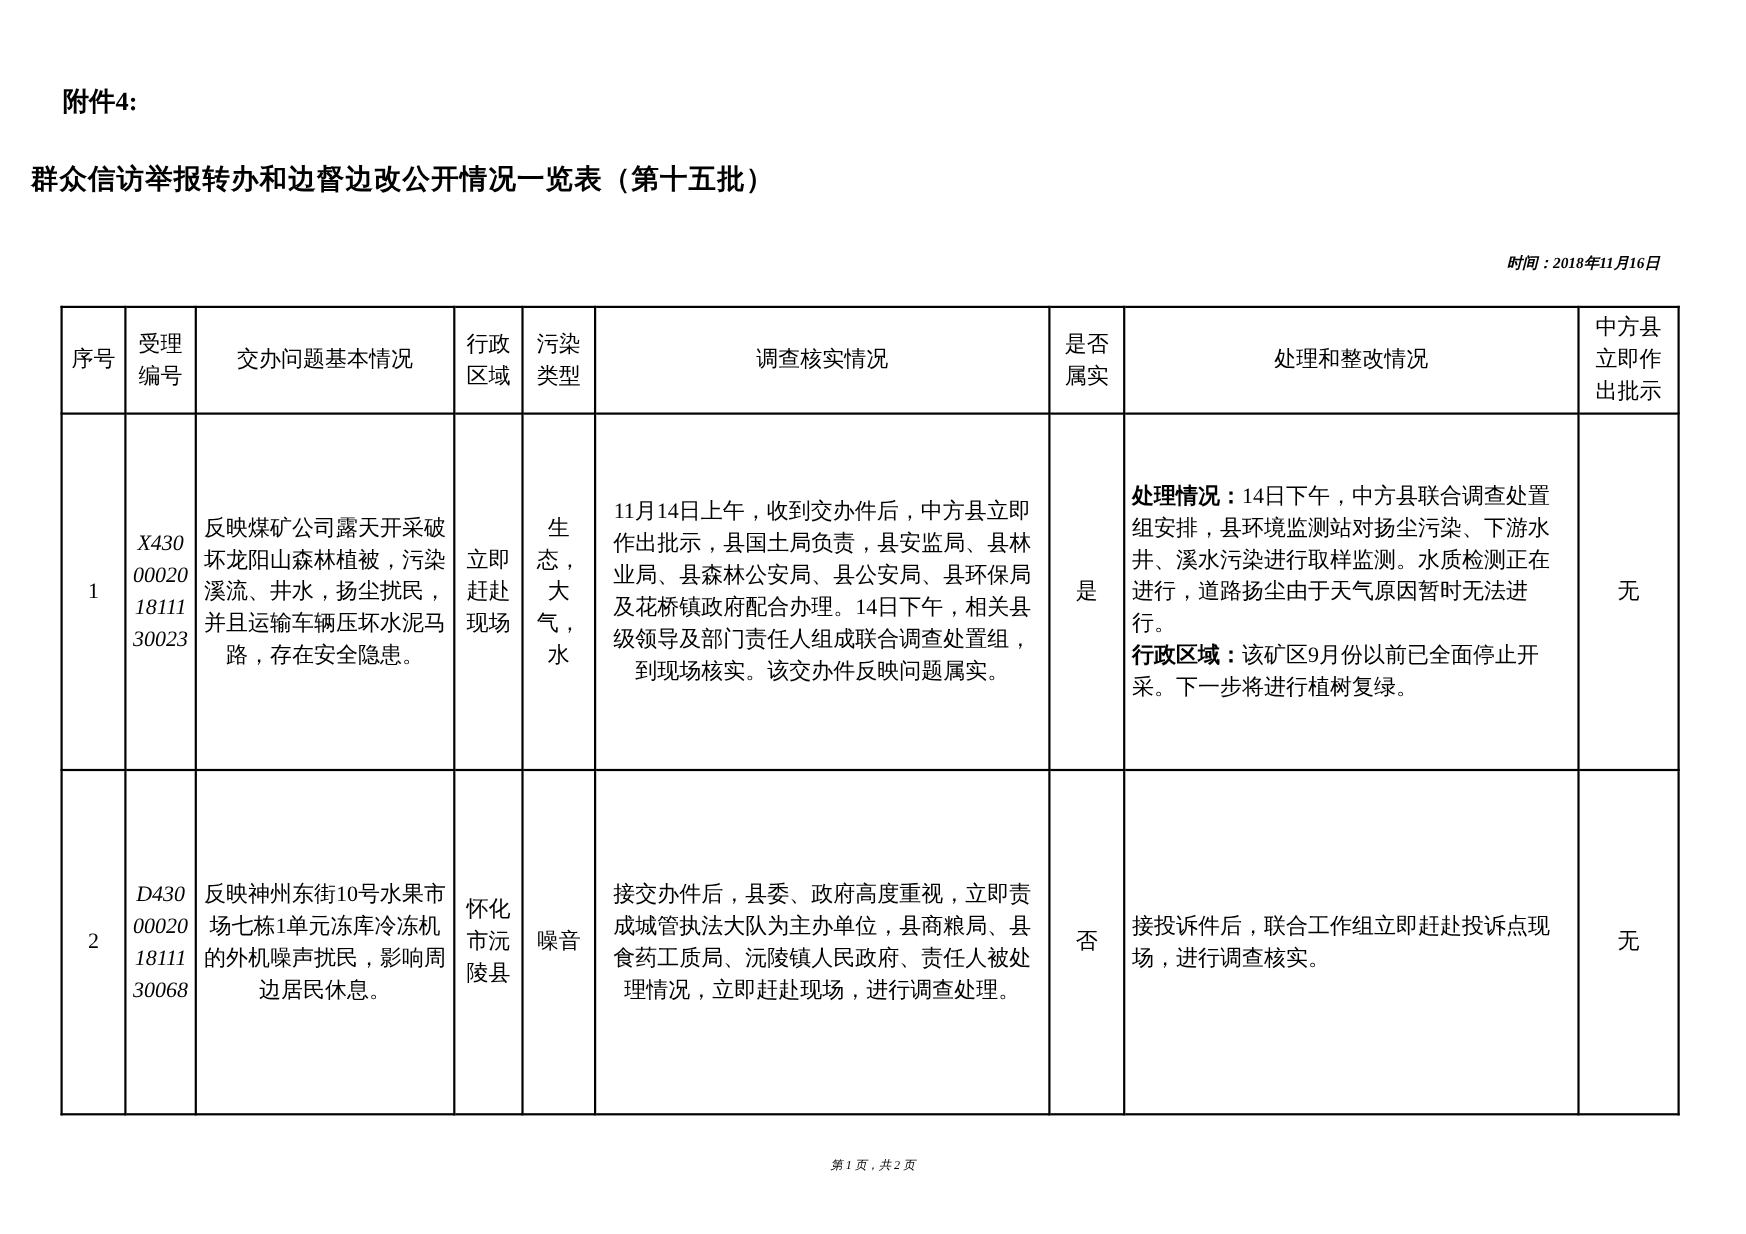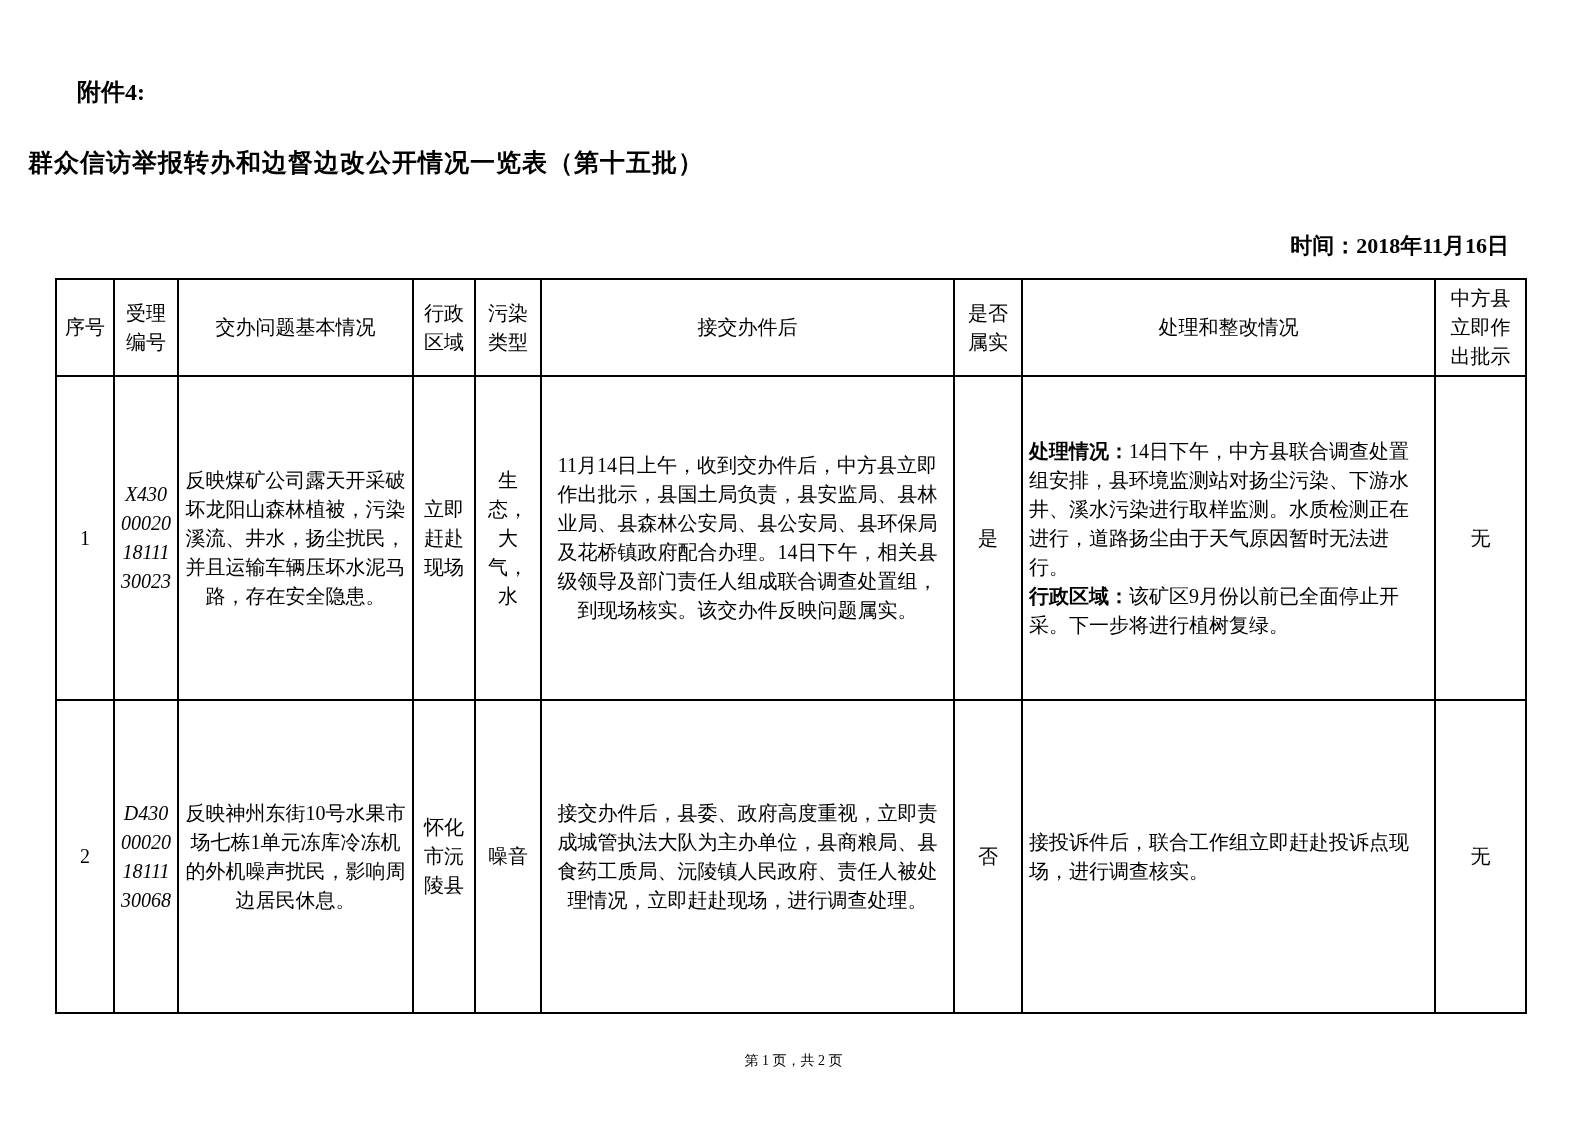--- a/index.html
+++ b/index.html
@@ -6,31 +6,31 @@
   .page {
     position:relative;
     width:1587px; height:1122px;
     background:#ffffff;
     color:#000000;
     font-family:"Liberation Serif","DejaVu Serif",serif;
     overflow:hidden;
   }
   .attachment-label {
     position:absolute; left:57px; top:76px;
-    font-size:24px; font-weight:700;margin-left:20px;
+    font-size:24px; font-weight:700;
   }
   .doc-title {
     position:absolute; left:0; top:146px; width:100%;
     text-align:left; font-size:25px; font-weight:700;
     letter-spacing:1px;
     margin-left:28px;
   }
   .date-label {
     position:absolute; top:231px; right:78px;
-    font-size:22px; font-weight:700;
+    font-size:14px; font-weight:700;font-style:italic;
   }
   table.report {
     position:absolute; top:278px; left:55px;
     width:1470px;
     border-collapse:collapse; table-layout:fixed;
   }
   .report th, .report td {
     border:2px solid #000000;
     text-align:center; vertical-align:middle;
     font-size:20px; line-height:29px;
@@ -40,21 +40,21 @@
   }
   .report tr.hdr { height:95px; }
   .report tr.r1  { height:324px; }
   .report tr.r2  { height:313px; }
   .cell-left { text-align:left; }
   .cell-casenum { word-break:break-all;font-style:italic; }
   .handling p { margin:0; text-align:left; }
   .seg-label { font-weight:700; }
   .page-footer {
     position:absolute; top:1052px; left:0; width:100%;
-    text-align:center; font-size:14px; font-weight:400;
+    text-align:center; font-size:11px; font-weight:400;font-style:italic;
   }
 </style>
 </head>
 <body>
 
 <div class="page">
 
   <div class="attachment-label">附件4:</div>
 
   <div class="doc-title">群众信访举报转办和边督边改公开情况一览表（第十五批）</div>
@@ -73,21 +73,21 @@
         <col style="width:413px">
         <col style="width:91px">
     </colgroup>
     <tbody>
         <tr class="hdr">
       <th>序号</th>
       <th>受理编号</th>
       <th>交办问题基本情况</th>
       <th>行政区域</th>
       <th>污染类型</th>
-      <th>接交办件后</th>
+      <th>调查核实情况</th>
       <th>是否属实</th>
       <th>处理和整改情况</th>
       <th>中方县立即作出批示</th>
     </tr>
 
     <tr class="r1">
       <td>1</td>
       <td class="cell-casenum">X430000201811130023</td>
       <td class="cell-left">反映煤矿公司露天开采破坏龙阳山森林植被，污染溪流、井水，扬尘扰民，并且运输车辆压坏水泥马路，存在安全隐患。</td>
       <td>立即赶赴现场</td>

